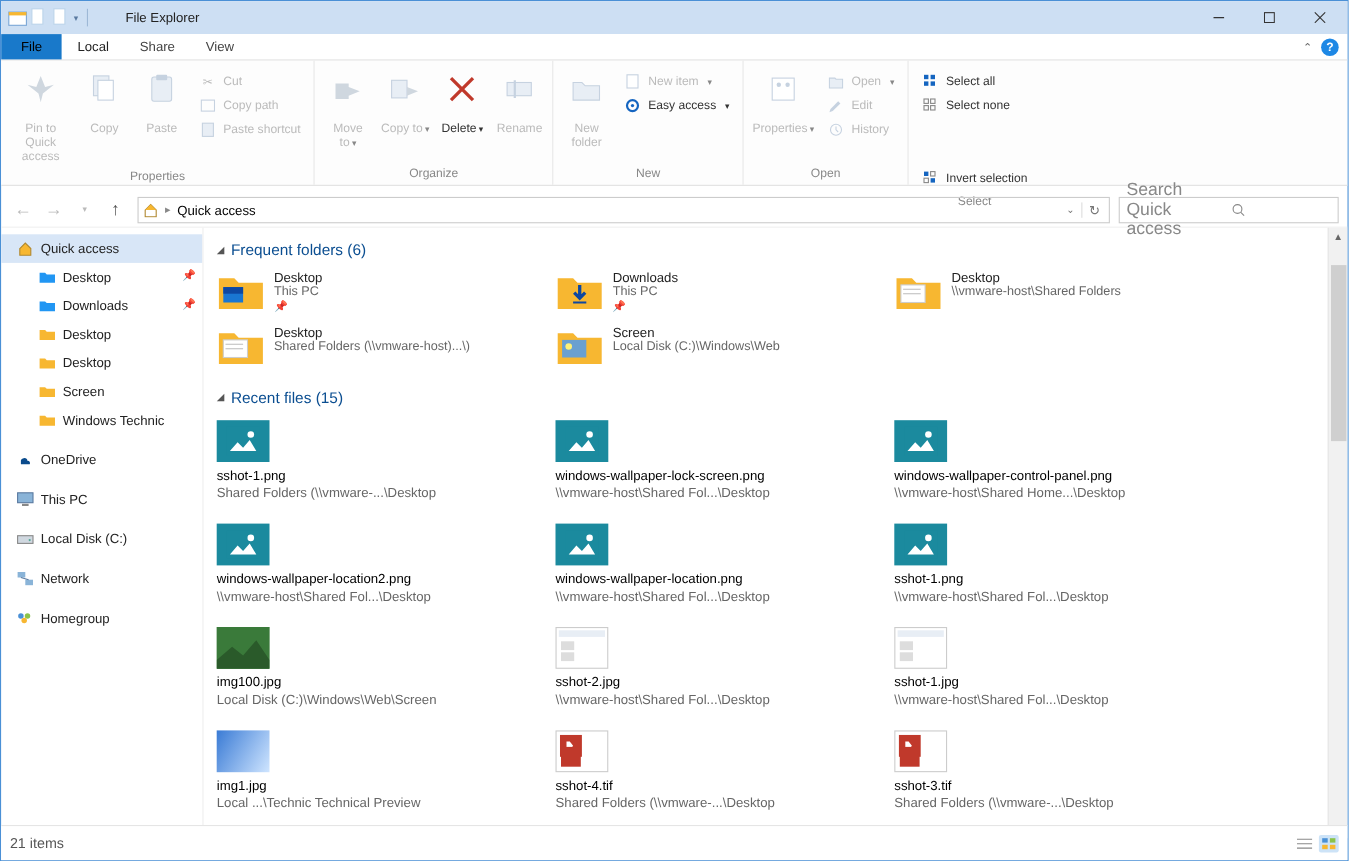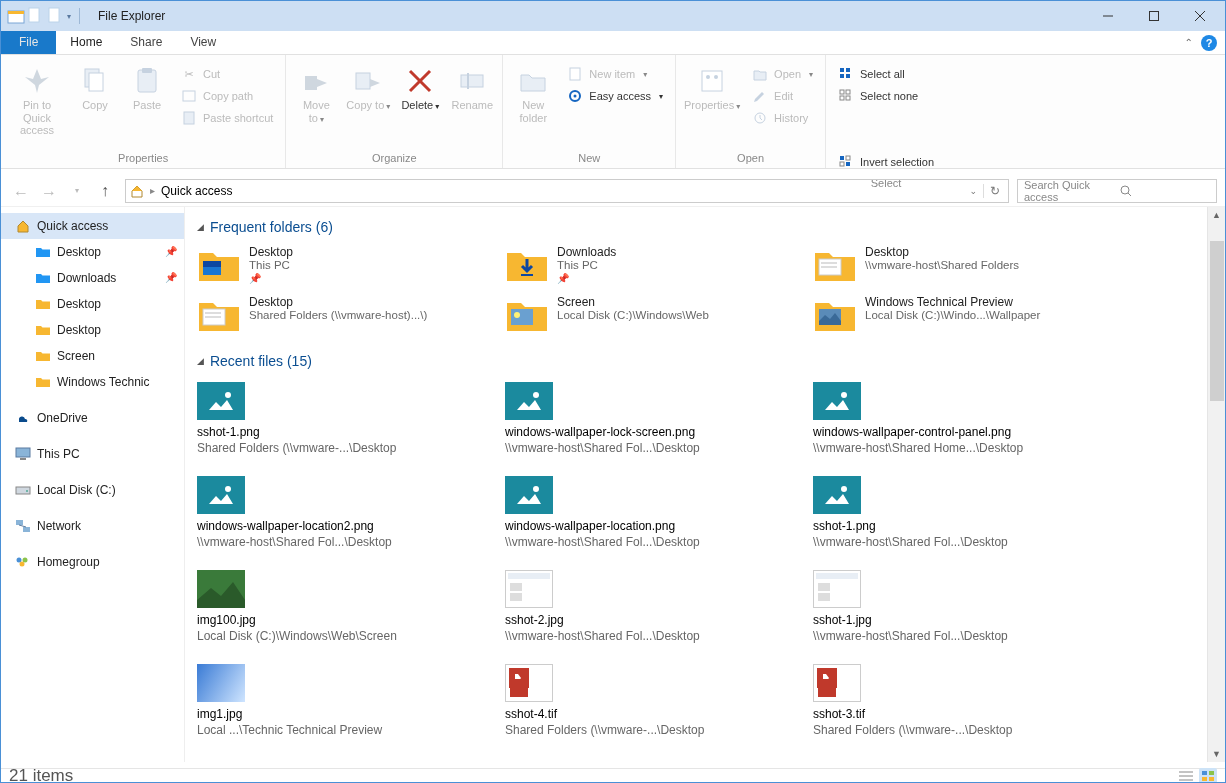--- a/index.html
+++ b/index.html
@@ -2,56 +2,56 @@
 <html><head>
 <meta charset="utf-8">
 <style>
 * { box-sizing: border-box; margin: 0; padding: 0; font-family: "Segoe UI", Tahoma, sans-serif; }
 body { width: 1226px; height: 783px; border: 1px solid #4a90d6; background: #fff; overflow: hidden; position: relative; }
 
 
 .titlebar { height: 30px; background: #cddff3; display: flex; align-items: center; padding: 0 2px; font-size: 12px; color: #222; }
 .titlebar .qat { display: flex; align-items: center; gap: 2px; padding: 0 4px; }
 .titlebar .qat .tb-icon { width: 18px; height: 18px; }
-.titlebar .title { margin-left: 8px; }
+.titlebar .title { margin-left: 24px; }
 .titlebar .win-controls { margin-left: auto; display: flex; gap: 0; }
 .titlebar .win-btn { width: 46px; height: 30px; display: flex; align-items: center; justify-content: center; cursor: default; color: #333; }
 .titlebar .sep { width: 1px; height: 16px; background: #9db8d6; margin: 0 6px; }
 
 
 .tabs { height: 24px; background: #fff; display: flex; align-items: stretch; border-bottom: 1px solid #e1e1e1; font-size: 12px; position: relative; }
 .tabs .tab { padding: 4px 14px 0; color: #444; cursor: default; }
-.tabs .tab.file { background: #1979ca; color: #e5e5e5; padding: 4px 18px; }
+.tabs .tab.file { background: #1979ca; color: #000000; padding: 4px 18px; }
 .tabs .tab.active { color: #222; }
 .tabs .right-tools { margin-left: auto; display: flex; align-items: center; padding-right: 8px; gap: 8px; color: #666; }
 .help-circle { width: 16px; height: 16px; border-radius: 50%; background: #1e88e5; color: #fff; display: flex; align-items: center; justify-content: center; font-size: 11px; font-weight: bold; }
 
 
 .ribbon { height: 114px; background: #fdfdfd; display: flex; border-bottom: 1px solid #e1e1e1; font-size: 11px; color: #666; }
 .ribbon-group { display: flex; flex-direction: column; border-right: 1px solid #e8e8e8; padding: 2px 6px 0; }
 .ribbon-group .group-body { flex: 1; display: flex; align-items: flex-start; gap: 4px; padding-top: 4px; }
 .ribbon-group .group-label { text-align: center; font-size: 11px; color: #888; padding: 2px 0 4px; }
-.big-btn { width: 60px; display: flex; flex-direction: column; align-items: center; gap: 2px; padding: 4px 2px; text-align: center; line-height: 1.15; }
+.big-btn { width: 60px; display: flex; flex-direction: column; align-items: center; gap: 14px; padding: 4px 2px; text-align: center; line-height: 1.15; }
 .big-btn.narrow { width: 48px; }
 .big-btn .ic { width: 32px; height: 32px; display: flex; align-items: center; justify-content: center; }
 .big-btn.disabled { color: #bbb; }
 .small-stack { display: flex; flex-direction: column; gap: 4px; padding: 4px 2px; }
 .small-btn { display: flex; align-items: center; gap: 6px; padding: 1px 4px; white-space: nowrap; }
 .small-btn .ic { width: 16px; height: 16px; display: flex; align-items: center; justify-content: center; }
 .small-btn.disabled { color: #bbb; }
 .dd-caret { font-size: 8px; margin-left: 2px; color: #888; }
 
 
 .navbar { height: 32px; display: flex; align-items: center; padding: 0 8px; gap: 4px; border-bottom: 1px solid #f0f0f0; margin-top: 6px; }
 .nav-btn { width: 24px; height: 24px; display: flex; align-items: center; justify-content: center; color: #bbb; }
 .nav-btn.active { color: #555; }
 .address-bar { flex: 1; height: 24px; border: 1px solid #ccc; display: flex; align-items: center; padding: 0 4px; font-size: 12px; gap: 6px; margin: 0 4px; }
 .address-bar .crumb-sep { color: #888; font-size: 10px; }
 .addr-end { margin-left: auto; display: flex; align-items: center; gap: 6px; color: #777; padding-right: 4px; }
-.search-box { width: 200px; height: 24px; border: 1px solid #ccc; display: flex; align-items: center; padding: 0 6px; font-size: 11px; color: #888; gap: 6px; }
+.search-box { width: 200px; height: 24px; border: 1px solid #ccc; display: flex; align-items: center; padding: 0 6px; font-size: 16px; color: #888; gap: 6px; }
 .search-box span { flex: 1; }
 
 
 .main { display: flex; height: calc(783px - 30px - 24px - 114px - 38px - 22px); }
 .sidebar { width: 184px; border-right: 1px solid #eee; overflow: hidden; padding-top: 6px; font-size: 12px; }
 .side-item { display: flex; align-items: center; gap: 6px; padding: 3px 6px 3px 14px; line-height: 20px; color: #222; white-space: nowrap; }
 .side-item.sel { background: #d8e6f7; }
 .side-item.sub { padding-left: 34px; }
 .side-item .pin { margin-left: auto; color: #777; font-size: 10px; }
 .side-spacer { height: 10px; }
@@ -73,21 +73,21 @@
 .thumb.blue { background: linear-gradient(120deg, #3a7bd5, #cfe5ff); }
 .thumb.tif { background: #fff; border: 1px solid #ccc; position: relative; }
 .thumb.tif::after { content: ""; position: absolute; bottom: 4px; left: 4px; width: 18px; height: 18px; background: #c0392b; }
 .pin-mini { font-size: 10px; color: #777; margin-top: 2px; }
 
 .scroll-track { width: 18px; background: #f1f1f1; border-left: 1px solid #e5e5e5; display: flex; flex-direction: column; align-items: center; }
 .scroll-thumb { width: 14px; background: #cfcfcf; margin-top: 18px; height: 160px; }
 .scroll-arrow { width: 16px; height: 16px; display: flex; align-items: center; justify-content: center; color: #666; font-size: 9px; }
 
 
-.statusbar { position: absolute; bottom: 0; left: 0; right: 0; height: 14px; border-top: 1px solid #e5e5e5; display: flex; align-items: center; font-size: 17px; color: #555; padding: 0 8px; background: #fff; margin-top: 24px; }
+.statusbar { position: absolute; bottom: 0; left: 0; right: 0; height: 32px; border-top: 1px solid #e5e5e5; display: flex; align-items: center; font-size: 13px; color: #555; padding: 0 8px; background: #fff; margin-top: 24px; }
 .statusbar .view-icons { margin-left: auto; display: flex; gap: 4px; }
 .view-ic { width: 18px; height: 16px; display: flex; align-items: center; justify-content: center; border-radius: 2px; }
 .view-ic.sel { background: #cde3f7; }
 
 svg { display: block; }
 </style>
 </head>
 <body>
 
 <div class="titlebar">
@@ -127,21 +127,21 @@
         <svg width="10" height="10">
           <line x1="0" y1="0" x2="10" y2="10" stroke="#333"></line>
           <line x1="10" y1="0" x2="0" y2="10" stroke="#333"></line>
         </svg>
       </div>
   </div>
 </div>
 
 <div class="tabs">
   <div class="tab file">File</div>
-  <div class="tab active">Home</div>
+  <div class="tab active">Local</div>
   <div class="tab">Share</div>
   <div class="tab">View</div>
   <div class="right-tools">
     <span style="font-size:10px;">⌃</span>
     <span class="help-circle">?</span>
   </div>
 </div>
 
 <div class="ribbon">
 
@@ -575,33 +575,20 @@
               <path d="M2 8h14l4 4h22v24H2z" fill="#f7b731"></path>
               <rect x="6" y="14" width="22" height="16" fill="#6aa0d0"></rect>
               <circle cx="12" cy="20" r="3" fill="#fff176"></circle>
             </svg>
           </div>
     <div class="item-text">
             <div class="name">Screen</div>
             <div class="sub">Local Disk (C:)\Windows\Web</div>
           </div>
         </div>
-        <div class="folder-item">
-          <div class="folder-ic">
-            <svg width="44" height="40">
-              <path d="M2 8h14l4 4h22v24H2z" fill="#f7b731"></path>
-              <rect x="6" y="14" width="22" height="16" fill="#5a8bb8"></rect>
-              <path d="M6 26l6-6 5 4 5-6 6 8v4H6z" fill="#3a6a98"></path>
-            </svg>
-          </div>
-    <div class="item-text">
-            <div class="name">Windows Technical Preview</div>
-            <div class="sub">Local Disk (C:)\Windo...\Wallpaper</div>
-          </div>
-        </div>
       </div>
 
     <div class="section-head" style="margin-top:18px;">
       <span class="tri">◢</span>
       <span>Recent files (15)</span>
     </div>
     <div class="grid" id="recent-grid" style="row-gap:18px;">
         <div class="file-item">
           <div class="file-ic">
             <div class="thumb">

